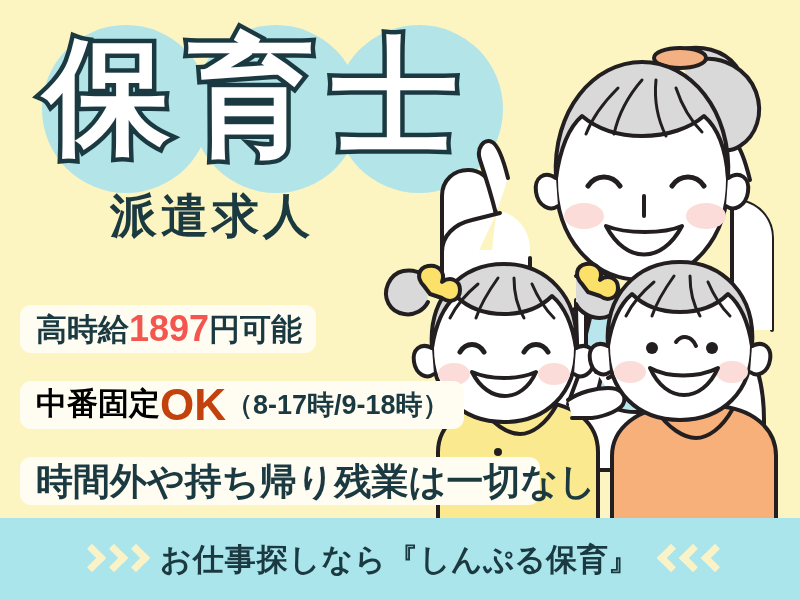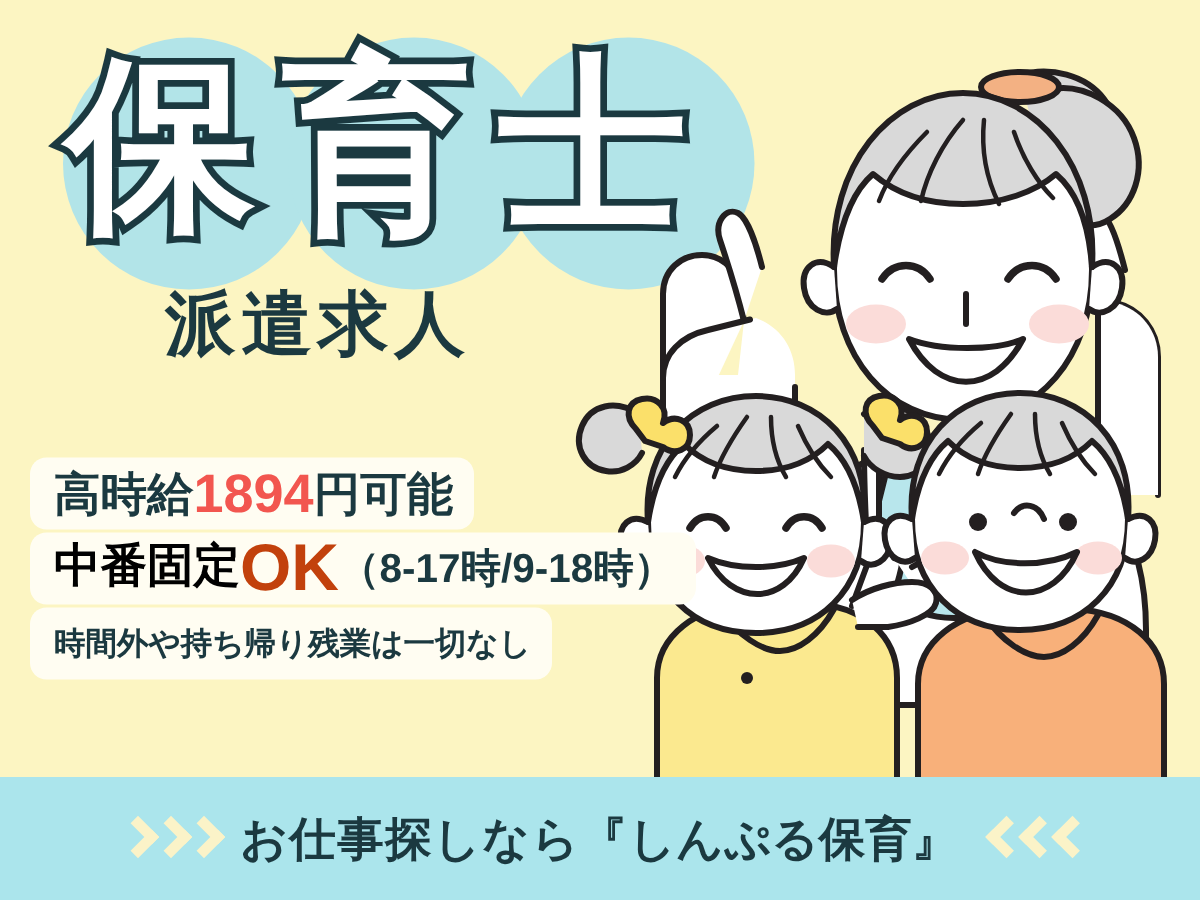--- a/index.html
+++ b/index.html
@@ -66,21 +66,21 @@
   .features {
     position: absolute;
     left: 20px;
     top: 305px;
     width: 520px;
   }
   .pill {
     background: #fffdf2;
     border-radius: 11px;
     height: 48px;
-    margin-bottom: 2px;
+    margin-bottom: 28px;
     display: flex;
     align-items: center;
     padding: 0 14px 0 16px;
     box-sizing: border-box;
     width: max-content;
     max-width: 520px;
     white-space: nowrap;
   }
   .pill .ja {
     font-size: 31px;
@@ -108,21 +108,21 @@
     font-weight: 700;
     color: #c2410c;
     line-height: 1;
   }
   .pill .paren {
     font-size: 27px;
     font-weight: 700;
     color: #1b3940;
     line-height: 1;
   }
-  .pill#pill-3 .ja { font-size: 21px; }
+  .pill#pill-3 .ja { font-size: 37px; }
 
   
   .banner {
     position: absolute;
     left: 0;
     top: 518px;
     width: 800px;
     height: 82px;
     background: #abe5ec;
     display: flex;
@@ -344,21 +344,21 @@
     </svg>
   </div>
 
   <div class="headline">保育士</div>
   <div class="subhead">派遣求人</div>
 
   <div class="features">
 
     <div class="pill" id="pill-1">
       <span class="ja">高時給</span>
-        <span class="accent">1894</span>
+        <span class="accent">1897</span>
         <span class="ja">円可能</span>
     </div>
 
     <div class="pill" id="pill-2">
       <span class="accent-ja">中番固定</span>
         <span class="latin">OK</span>
         <span class="paren">（8-17時/9-18時）</span>
     </div>
 
     <div class="pill" id="pill-3">

